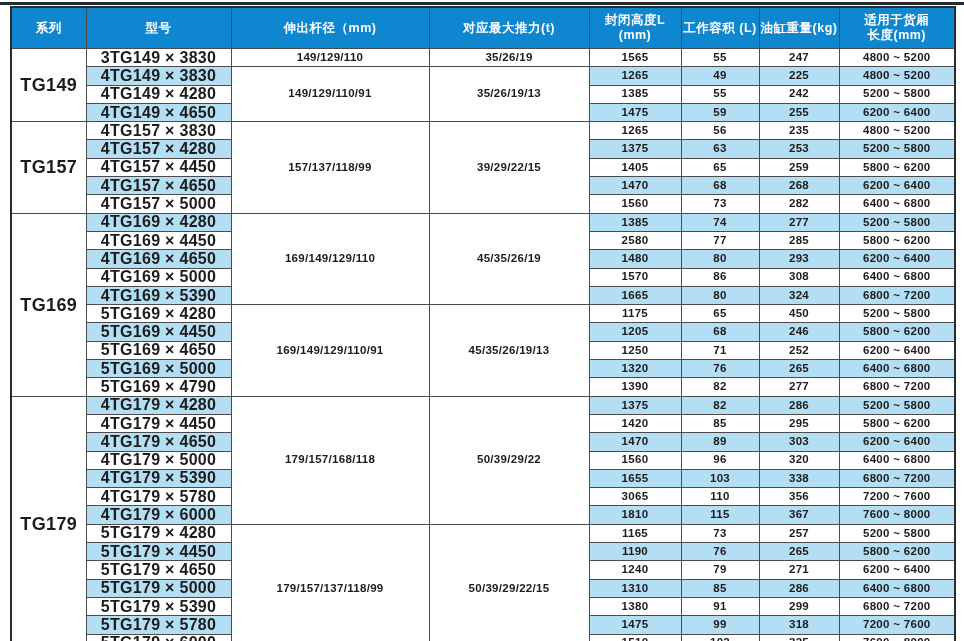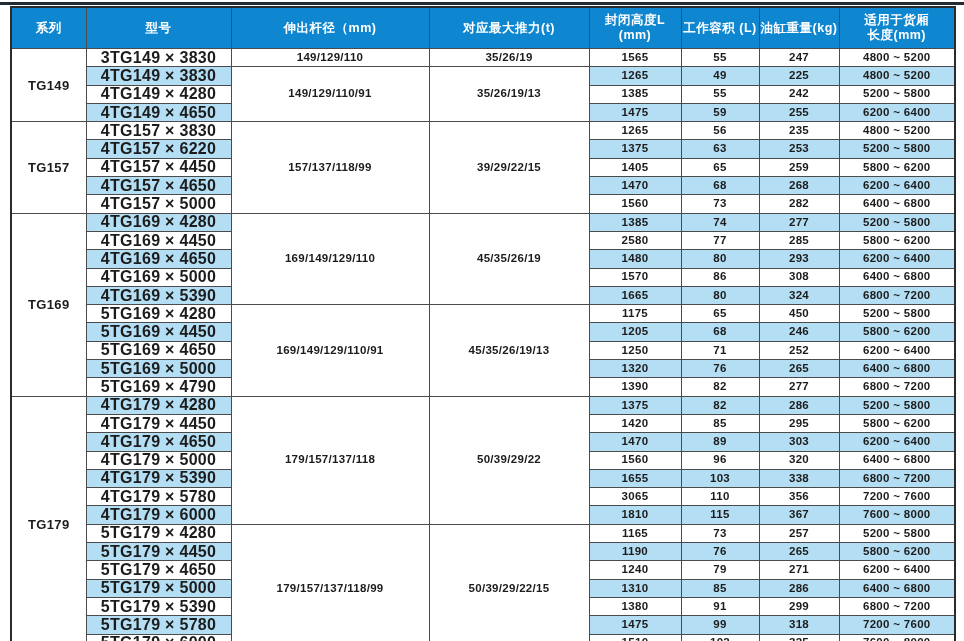--- a/index.html
+++ b/index.html
@@ -43,21 +43,21 @@
   tbody td{
     height:17.3px;
     font-size:11.5px;
     font-weight:bold;
     color:#1c1c1c;
     line-height:1;
     background:#ffffff;
     letter-spacing:0.3px;
   }
   tbody td.series{
-    font-size:13px;
+    font-size:18px;
     letter-spacing:0.4px;
   }
   tbody td.model{
     font-size:16px;
   }
   tbody td.stripe{
     background:#b4def3;
   }
 </style>
 </head>
@@ -129,21 +129,21 @@
           <td class="series" rowspan="5">TG157</td>
           <td class="model">4TG157 × 3830</td>
           <td rowspan="5">157/137/118/99</td>
           <td rowspan="5">39/29/22/15</td>
           <td>1265</td>
           <td>56</td>
           <td>235</td>
           <td>4800 ~ 5200</td>
         </tr>
         <tr>
-          <td class="model stripe">4TG157 × 6220</td>
+          <td class="model stripe">4TG157 × 4280</td>
           <td class="stripe">1375</td>
           <td class="stripe">63</td>
           <td class="stripe">253</td>
           <td class="stripe">5200 ~ 5800</td>
         </tr>
         <tr>
           <td class="model">4TG157 × 4450</td>
           <td>1405</td>
           <td>65</td>
           <td>259</td>
@@ -234,21 +234,21 @@
         <tr>
           <td class="model">5TG169 × 4790</td>
           <td>1390</td>
           <td>82</td>
           <td>277</td>
           <td>6800 ~ 7200</td>
         </tr>
         <tr>
           <td class="series" rowspan="14">TG179</td>
           <td class="model stripe">4TG179 × 4280</td>
-          <td rowspan="7">179/157/137/118</td>
+          <td rowspan="7">179/157/168/118</td>
           <td rowspan="7">50/39/29/22</td>
           <td class="stripe">1375</td>
           <td class="stripe">82</td>
           <td class="stripe">286</td>
           <td class="stripe">5200 ~ 5800</td>
         </tr>
         <tr>
           <td class="model">4TG179 × 4450</td>
           <td>1420</td>
           <td>85</td>

